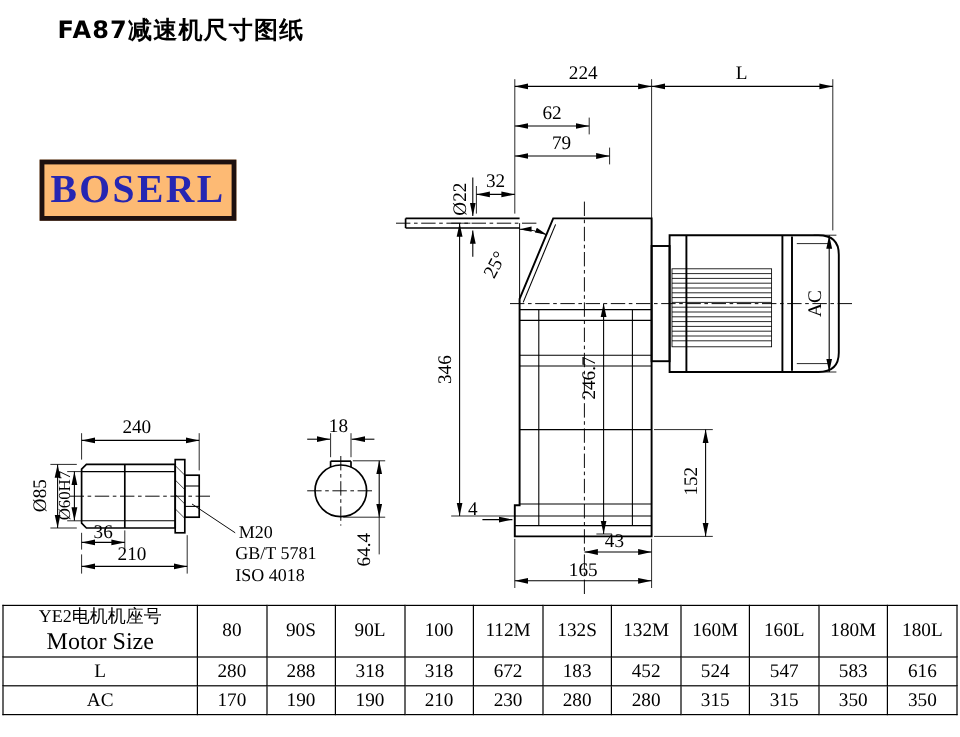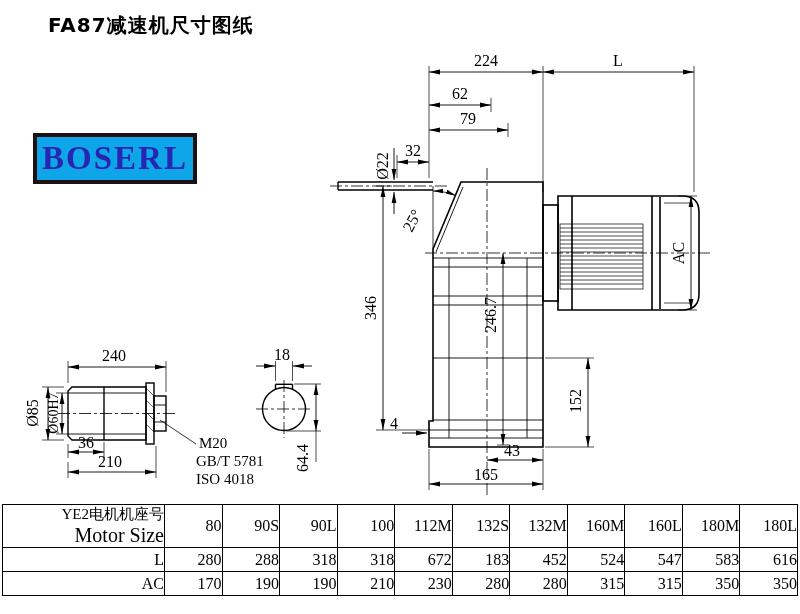--- a/index.html
+++ b/index.html
@@ -1,26 +1,26 @@
 <!DOCTYPE html>
 <html><head>
 <meta charset="utf-8">
 <style>
   *{margin:0;padding:0;box-sizing:border-box}
   html,body{width:800px;height:614px;background:#fff;overflow:hidden;position:relative;
     font-family:"Liberation Serif",serif;color:#000}
   .page-title{position:absolute;left:48px;top:12px;font-family:"DejaVu Sans",sans-serif;
     font-size:20px;font-weight:bold;letter-spacing:1px;white-space:nowrap}
-  .logo-box{position:absolute;left:33px;top:133px;width:164px;height:51px;background:#0ea5e9;
+  .logo-box{position:absolute;left:33px;top:133px;width:164px;height:51px;background:#fdba74;
     border:4px solid #1d1010;display:flex;align-items:center;justify-content:center}
   .logo-text{font-family:"Liberation Serif",serif;font-size:33px;font-weight:bold;
     color:#2626b2;letter-spacing:2px}
   svg.drawing{position:absolute;left:0;top:0}
   table.spec{position:absolute;left:2px;top:504px;width:796px;border-collapse:collapse;
-    table-layout:fixed;text-align:right;font-size:16px;background:#fff}
+    table-layout:fixed;text-align:center;font-size:16px;background:#fff}
   table.spec td{border:1px solid #000;height:24px;padding:0;vertical-align:middle}
   table.spec td.hdr{height:38px}
   .cn{font-size:15px;line-height:1.2}
   .en{font-size:20px;line-height:1.2}
 </style>
 </head>
 <body>
 
 <div class="page-title">FA87减速机尺寸图纸</div>
 

